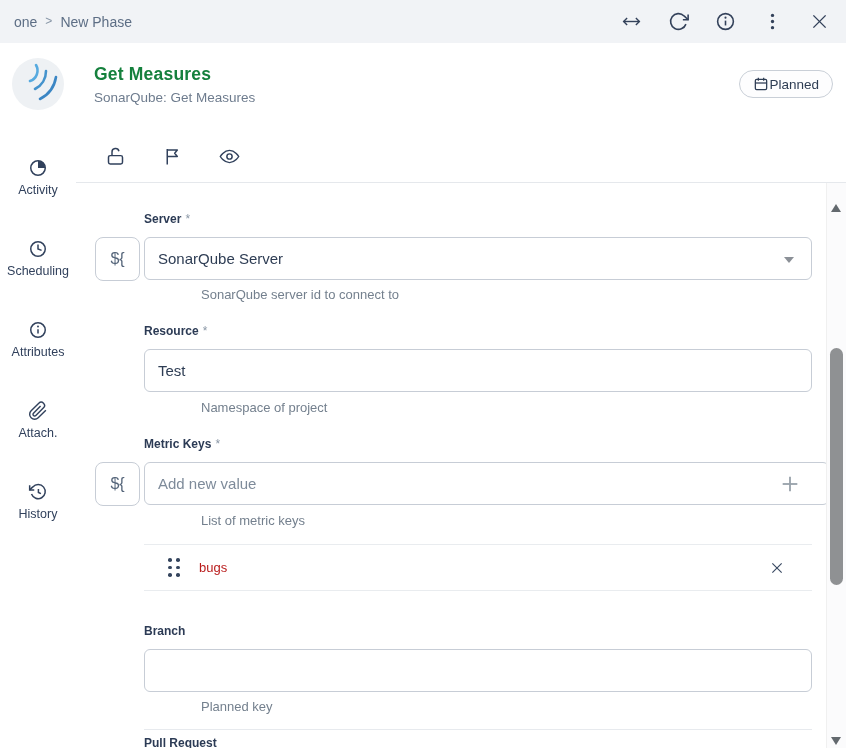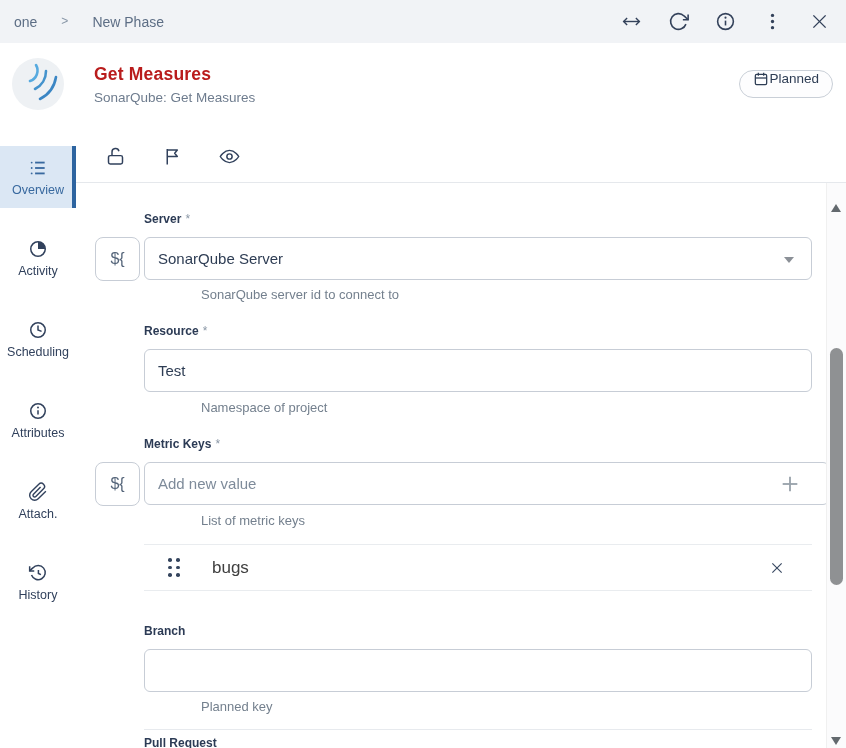--- a/index.html
+++ b/index.html
@@ -8,34 +8,34 @@
     position:relative; width:846px; height:748px; overflow:hidden;
     font-family:"Liberation Sans", sans-serif; color:#2e3d54; background:#fff;
   }
   svg { display:block; }
 
   
   .topbar {
     position:absolute; left:0; top:0; right:0; height:43px;
     background:#f1f3f6; display:flex; align-items:center;
   }
-  .breadcrumb { padding-left:14px; font-size:14px; color:#5d6e85; display:flex; gap:24px; }
+  .breadcrumb { padding-left:14px; font-size:14px; color:#5d6e85; display:flex; gap:8px; }
   .breadcrumb .sep { color:#8795a6; font-size:12px; }
   .breadcrumb .crumb { cursor:pointer; }
   .topbar-icons { position:absolute; right:16px; top:0; height:43px; display:flex; align-items:center; gap:26px; }
   .tb-icon { width:21px; height:21px; color:#33415a; cursor:pointer; }
 
   
   .header { position:absolute; left:0; top:43px; right:0; height:87px; background:#fff; }
   .logo { position:absolute; left:12px; top:15px; width:52px; height:52px; }
-  .title { position:absolute; left:94px; top:21px; font-size:17.5px; font-weight:bold; color:#b91c1c; letter-spacing:.2px; }
+  .title { position:absolute; left:94px; top:21px; font-size:17.5px; font-weight:bold; color:#15803d; letter-spacing:.2px; }
   .subtitle { position:absolute; left:94px; top:47px; font-size:13.5px; color:#6e7c8e; }
   .badge {
     position:absolute; right:13px; top:27px; height:28px; background:#fdfdfe;
-    border:1px solid #c9cfd7; border-radius:14px; display:flex; 
+    border:1px solid #c9cfd7; border-radius:14px; display:flex; align-items:center;
     padding:0 13px; font-size:13.5px; color:#2e3d54; cursor:pointer;
   }
 
   
   .sidebar { position:absolute; left:0; top:130px; bottom:0; width:76px; background:#fff; padding-top:16px; }
   .side-item {
     position:relative; height:62px; margin-bottom:19px; display:flex; flex-direction:column;
     align-items:center; justify-content:center; gap:5px; color:#31415c; font-size:12.5px; cursor:pointer;
   }
   .side-item svg { width:20px; height:20px; }
@@ -70,21 +70,21 @@
     border-left:5.5px solid transparent; border-right:5.5px solid transparent; border-top:6px solid #8b9097; }
   .plusbtn { position:absolute; left:703px; width:22px; height:22px; color:#99a2ab; cursor:pointer; }
 
   .list-item {
     position:absolute; left:68px; width:668px; height:47px;
     border-top:1px solid #e9ecef; border-bottom:1px solid #e9ecef;
     display:flex; align-items:center;
   }
   .drag-dots { margin-left:24px; display:grid; grid-template-columns:repeat(2,4px); grid-auto-rows:4px; gap:3.5px 4px; cursor:grab; }
   .drag-dots i { width:3.6px; height:3.6px; border-radius:50%; background:#35455e; }
-  .item-text { margin-left:32px; font-size:17px; color:#404040; }
+  .item-text { margin-left:19px; font-size:13px; color:#b91c1c; }
   .item-remove { margin-left:auto; margin-right:27px; width:16px; height:16px; color:#3a4a63; cursor:pointer; }
 
   .hr { position:absolute; left:68px; width:668px; height:1px; background:#e7eaee; }
 
   
   .scrollbar { position:absolute; right:0; top:183px; bottom:0; width:20px; background:#fbfbfc; border-left:1px solid #f0f0f0; }
   .sb-up { position:absolute; top:21px; left:4px; width:0; height:0;
     border-left:5.5px solid transparent; border-right:5.5px solid transparent; border-bottom:8px solid #63696e; cursor:pointer; }
   .sb-thumb { position:absolute; top:165px; left:3px; width:13px; height:237px; background:#8f9193; border-radius:7px; cursor:pointer; }
   .sb-down { position:absolute; bottom:3px; left:4px; width:0; height:0;
@@ -142,31 +142,20 @@
         <rect x="3.5" y="5" width="17" height="15.5" rx="2"></rect>
         <line x1="8" y1="2.8" x2="8" y2="7"></line>
           <line x1="16" y1="2.8" x2="16" y2="7"></line>
           <line x1="3.5" y1="10.5" x2="20.5" y2="10.5"></line>
       </svg>
       <span>Planned</span>
     </div>
   </div>
 
   <div class="sidebar">
-    <div class="side-item active">
-      <svg viewBox="0 0 24 24" fill="none" stroke="currentColor" stroke-width="2.2">
-        <line x1="8.5" y1="5.5" x2="20" y2="5.5"></line>
-          <line x1="8.5" y1="12" x2="20" y2="12"></line>
-          <line x1="8.5" y1="18.5" x2="20" y2="18.5"></line>
-        <circle cx="4.4" cy="5.5" r="1.1" fill="currentColor" stroke="none"></circle>
-          <circle cx="4.4" cy="12" r="1.1" fill="currentColor" stroke="none"></circle>
-          <circle cx="4.4" cy="18.5" r="1.1" fill="currentColor" stroke="none"></circle>
-      </svg>
-      <span>Overview</span>
-    </div>
     <div class="side-item">
       <svg viewBox="0 0 24 24" fill="none" stroke="currentColor" stroke-width="1.8">
         <circle cx="12" cy="12" r="8.7"></circle>
           <path d="M12 12 L12 3.3 A 8.7 8.7 0 0 1 20.7 12 Z" fill="currentColor" stroke="none"></path>
       </svg>
       <span>Activity</span>
     </div>
     <div class="side-item">
       <svg viewBox="0 0 24 24" fill="none" stroke="currentColor" stroke-width="1.8">
         <circle cx="12" cy="12" r="8.7"></circle>

